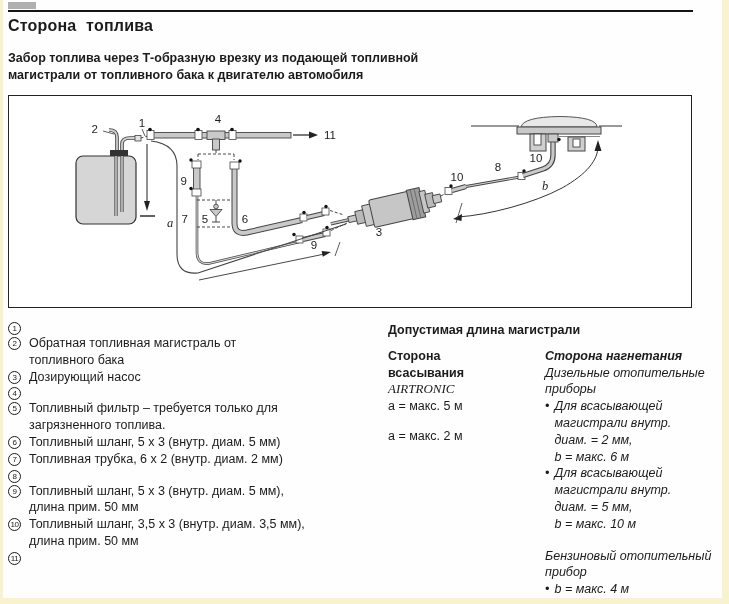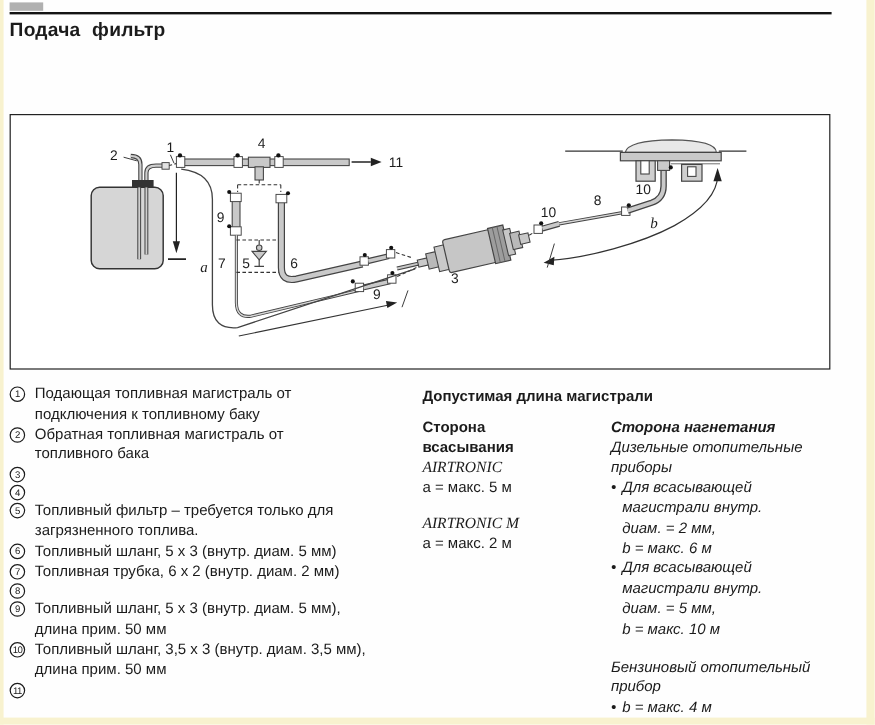--- a/index.html
+++ b/index.html
@@ -24,21 +24,21 @@
 
   .legend { position:absolute; left:8px; top:320px; width:358px; list-style:none; }
   .legend li { display:flex; gap:8px; font-size:12.5px; line-height:16.8px; }
   .legend .num {
     flex:none; width:13px; height:13px; margin-top:2px;
     border:1px solid #1b1b1b; border-radius:50%;
     font-size:8px; line-height:11.5px; text-align:center; letter-spacing:-0.5px;
   }
   .legend .txt { white-space:pre-line; }
 
-  .limits { position:absolute; left:352px; top:322px; width:340px; font-size:12.5px; line-height:16.8px; }
+  .limits { position:absolute; left:388px; top:322px; width:340px; font-size:12.5px; line-height:16.8px; }
   .limits .heading { font-weight:bold; margin-bottom:9px; }
   .limits .cols { display:flex;gap:32px; }
   .limits .col1 { width:134px; }
   .limits .col2 { width:196px;font-style:italic; }
   .b { font-weight:bold; }
   .itl { font-style:italic; font-family:"Liberation Serif", serif; font-size:13px; }
   .pre { white-space:pre-line; }
   .gap14 { height:13px; }
   .gap15 { height:15px; }
   .bullets { list-style:none; }
@@ -49,21 +49,23 @@
 </head>
 <body>
 
 <div class="page">
   <div class="edge edge-left"></div>
   <div class="edge edge-right"></div>
   <div class="edge edge-bottom"></div>
   <div class="tab-mark"></div>
   <div class="top-rule"></div>
 
-  <h1 class="page-title">Подача фильтр</h1>
+  <h1 class="page-title">Сторона топлива</h1>
+  <p class="intro">Забор топлива через Т-образную врезку из подающей топливной
+магистрали от топливного бака к двигателю автомобиля</p>
 
   <div class="diagram-box">
     <svg width="682" height="211" viewBox="0 0 682 211">
 
       <g>
         <rect x="67" y="60" width="60" height="68" rx="7" fill="#d6d6d6" stroke="#333" stroke-width="1.2"></rect>
         <path d="M107,60 V120" stroke="#444" stroke-width="3.2" fill="none"></path>
         <path d="M107,60 V120" stroke="#cfcfcf" stroke-width="1.5" fill="none"></path>
         <path d="M113,60 V116" stroke="#444" stroke-width="3.2" fill="none"></path>
         <path d="M113,60 V116" stroke="#cfcfcf" stroke-width="1.5" fill="none"></path>
@@ -215,30 +217,29 @@
       <text x="489" y="75" text-anchor="middle">8</text>
       <text x="527" y="66" text-anchor="middle">10</text>
       <text class="it" x="161" y="131" text-anchor="middle">a</text>
       <text class="it" x="536" y="94" text-anchor="middle">b</text>
     </svg>
   </div>
 
   <ul class="legend">
     <li>
         <span class="num">1</span>
-        <span class="txt">Подающая топливная магистраль от
-подключения к топливному баку</span>
       </li>
     <li>
         <span class="num">2</span>
         <span class="txt">Обратная топливная магистраль от
 топливного бака</span>
       </li>
     <li>
         <span class="num">3</span>
+        <span class="txt">Дозирующий насос</span>
       </li>
     <li>
         <span class="num">4</span>
       </li>
     <li>
         <span class="num">5</span>
         <span class="txt">Топливный фильтр – требуется только для
 загрязненного топлива.</span>
       </li>
     <li>
@@ -269,21 +270,20 @@
 
   <div class="limits">
     <div class="heading">Допустимая длина магистрали</div>
     <div class="cols">
       <div class="col1">
         <div class="b pre">Сторона
 всасывания</div>
         <div class="itl">AIRTRONIC</div>
         <div>a = макс. 5 м</div>
         <div class="gap14"></div>
-        <div class="itl">AIRTRONIC M</div>
         <div>a = макс. 2 м</div>
       </div>
       <div class="col2">
         <div class="b">Сторона нагнетания</div>
         <div class="pre">Дизельные отопительные
 приборы</div>
         <ul class="bullets">
           <li>
               <span class="dot"></span>
               <span class="pre">Для всасывающей

